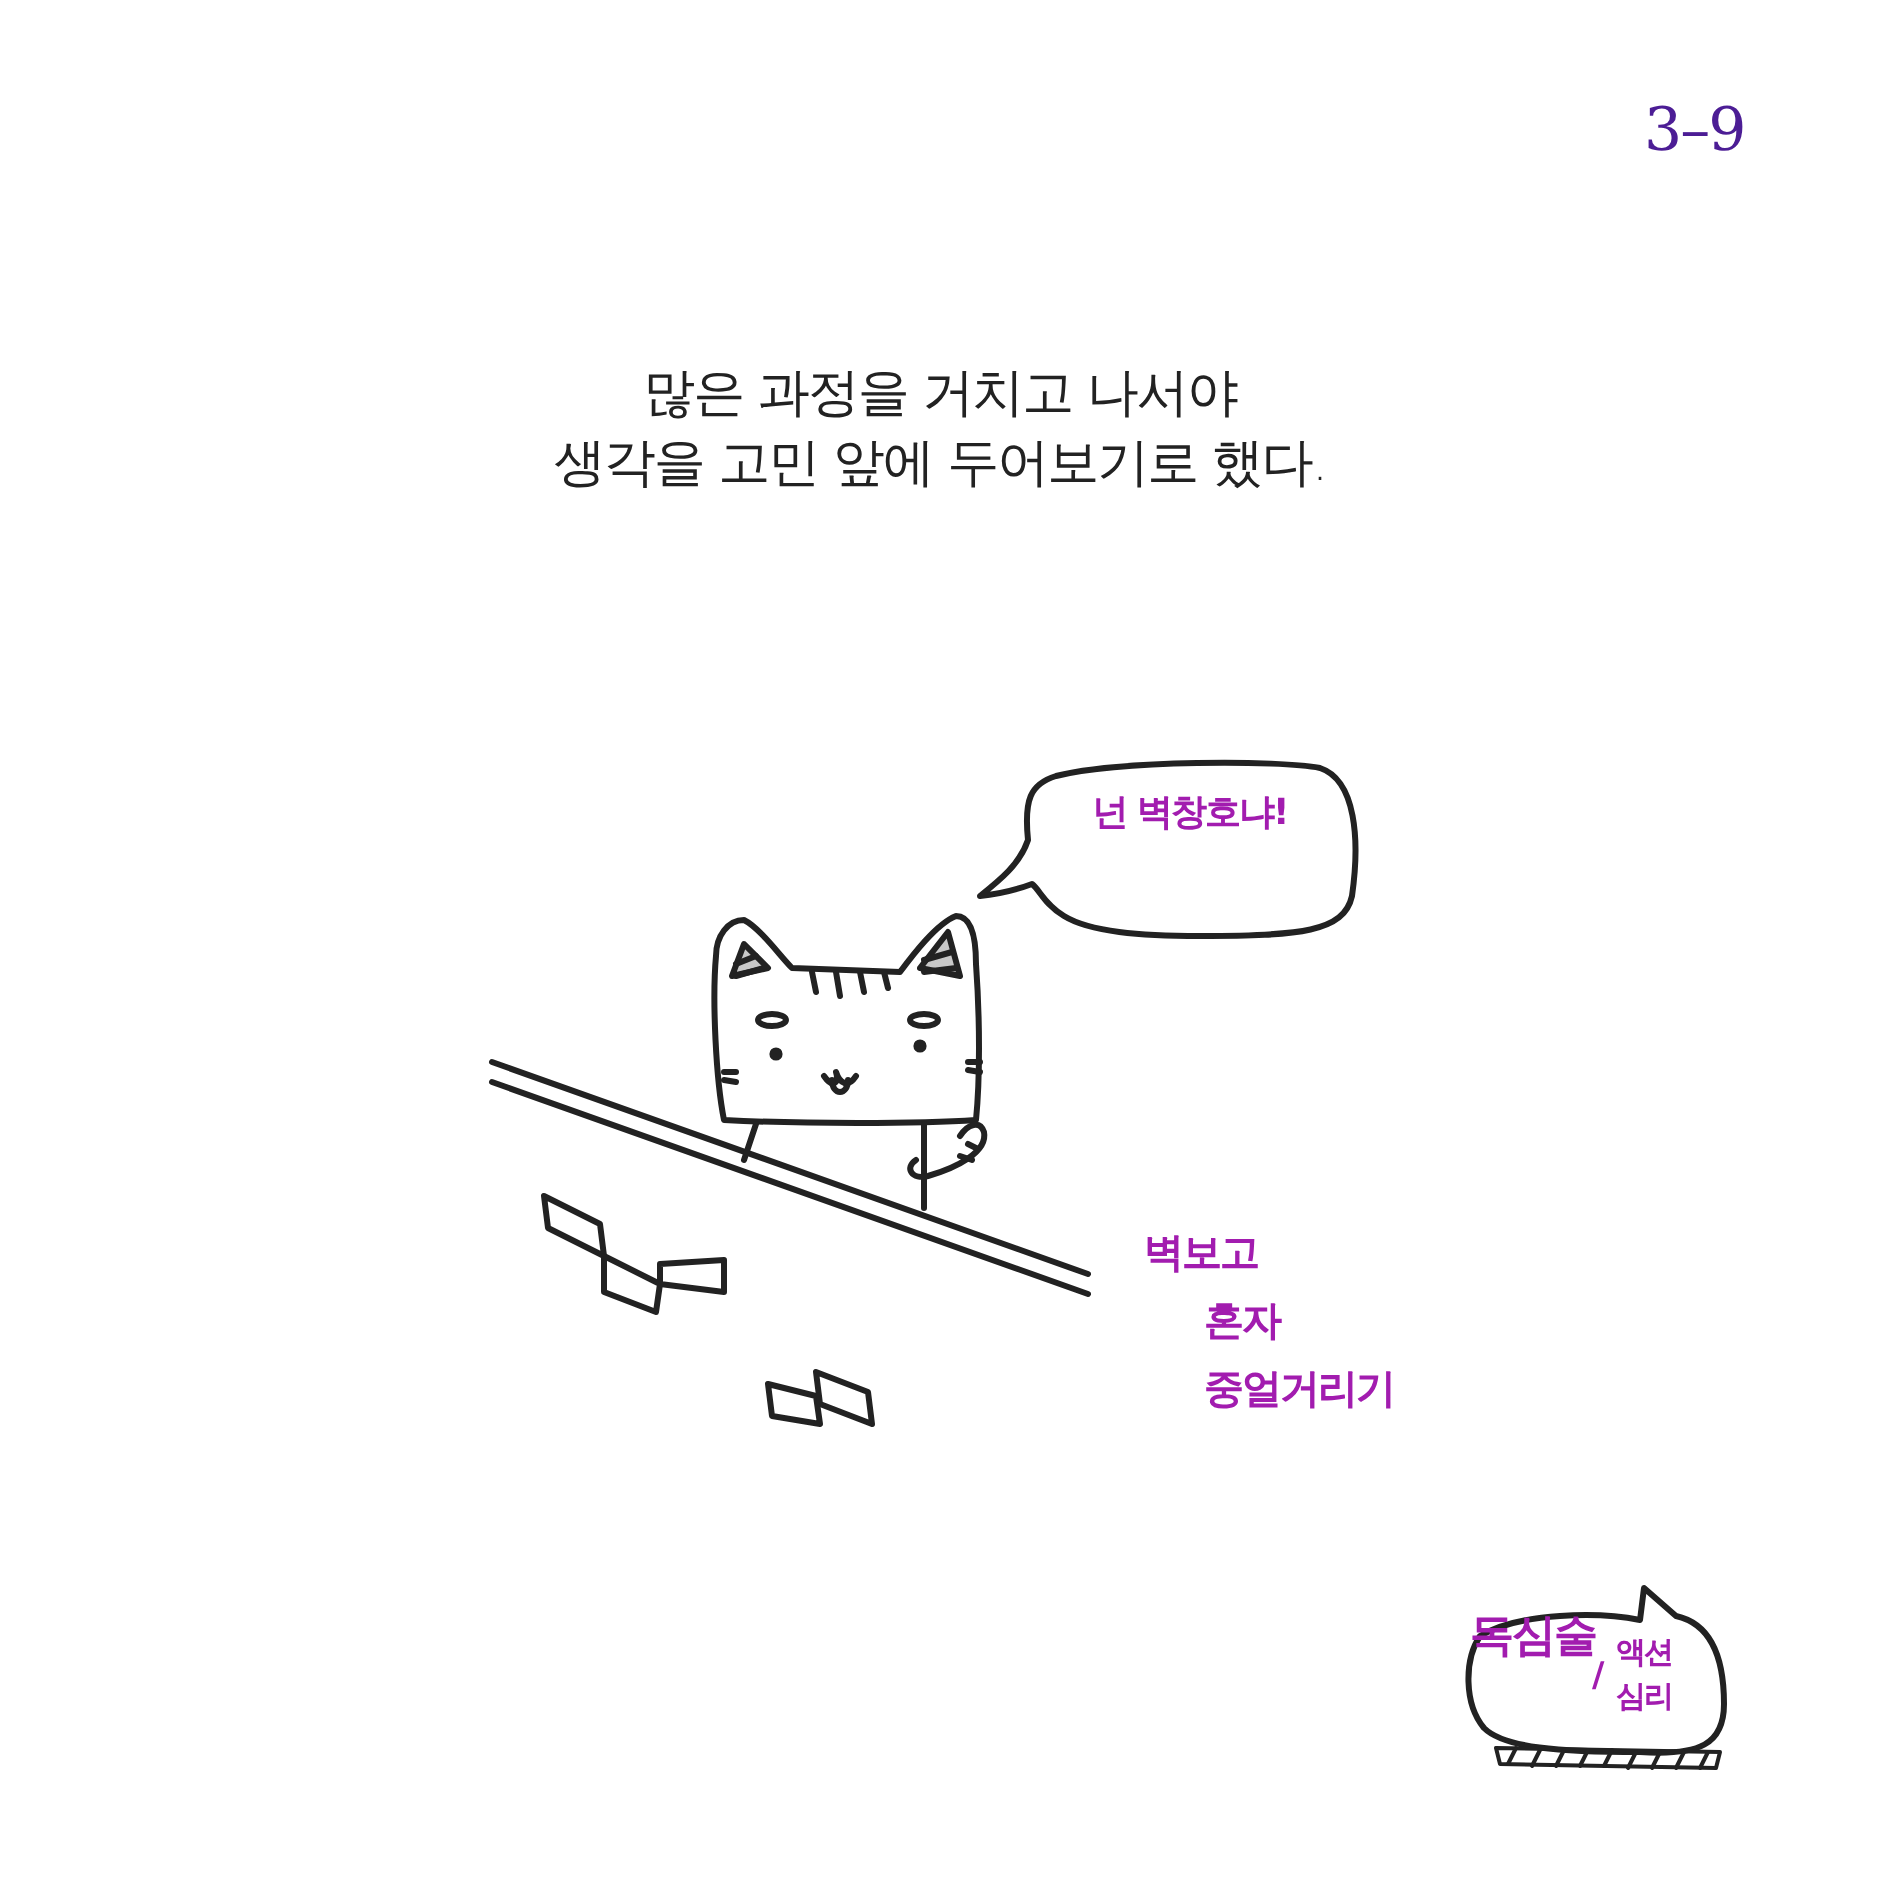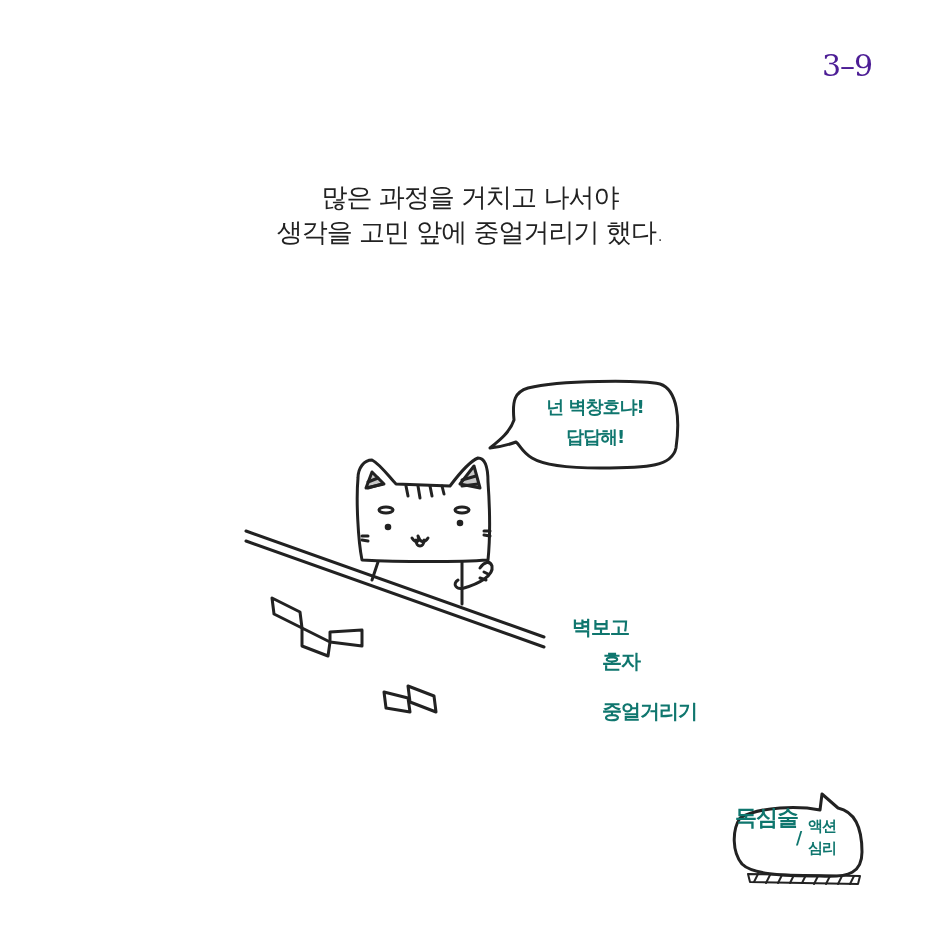--- a/index.html
+++ b/index.html
@@ -41,42 +41,42 @@
       position: absolute;
       left: 0;
       top: 0;
       width: 940px;
       height: 940px;
     }
     .hand {
       position: absolute;
       font-family: "DejaVu Sans", sans-serif;
       font-weight: bold;
-      color: #0f766e;
+      color: #a21caf;
       white-space: nowrap;
     }
     .speech-text {
       left: 520px;
       top: 392px;
       width: 150px;
       text-align: center;
       font-size: 18px;
       line-height: 30px;
       letter-spacing: -1px;
     }
     .side-caption {
       left: 572px;
       top: 612px;
       font-size: 20px;
       line-height: 34px;
       letter-spacing: -1px;
       font-family: Liberation Mono, monospace;
     }
     .side-caption .l2 { padding-left: 30px; }
-    .side-caption .l3 { padding-left: 30px; margin-top: 16px; }
+    .side-caption .l3 { padding-left: 30px; }
     .badge-left {
       left: 735px;
       top: 803px;
       font-size: 22px;
       letter-spacing: -1px;
     }
     .badge-slash {
       left: 796px;
       top: 828px;
       font-size: 17px;
@@ -90,21 +90,21 @@
       letter-spacing: -1px;
     }
   </style>
 </head>
 <body>
 
 <div class="page-number">3–9</div>
 
 <div class="narration">
   <div>많은 과정을 거치고 나서야</div>
-  <div>생각을 고민 앞에 중얼거리기 했다.</div>
+  <div>생각을 고민 앞에 두어보기로 했다.</div>
 </div>
 
 <svg class="art" viewBox="0 0 940 940" fill="none" stroke="#222" stroke-linecap="round" stroke-linejoin="round">
 
   <g stroke-width="3">
     <path d="M528 388 C560 380, 640 380, 660 384 C678 390, 680 420, 676 448
              C672 466, 650 468, 600 468 C570 468, 545 466, 532 458
              C522 452, 520 445, 516 442 C508 445, 500 447, 490 448
              C500 440, 510 432, 514 420 C512 400, 515 392, 528 388 Z"></path>
   </g>
@@ -175,21 +175,20 @@
     <line x1="806" y1="875" x2="802" y2="883" stroke-width="2"></line>
     <line x1="818" y1="876" x2="814" y2="884" stroke-width="2"></line>
     <line x1="830" y1="876" x2="826" y2="884" stroke-width="2"></line>
     <line x1="842" y1="876" x2="838" y2="884" stroke-width="2"></line>
     <line x1="854" y1="876" x2="850" y2="884" stroke-width="2"></line>
   </g>
 </svg>
 
 <div class="hand speech-text">
   <div>넌 벽창호냐!</div>
-  <div>답답해!</div>
 </div>
 
 <div class="hand side-caption">
   <div>벽보고</div>
   <div class="l2">혼자</div>
   <div class="l3">중얼거리기</div>
 </div>
 
 <div class="hand badge-left">독심술</div>
 <div class="hand badge-slash">/</div>

